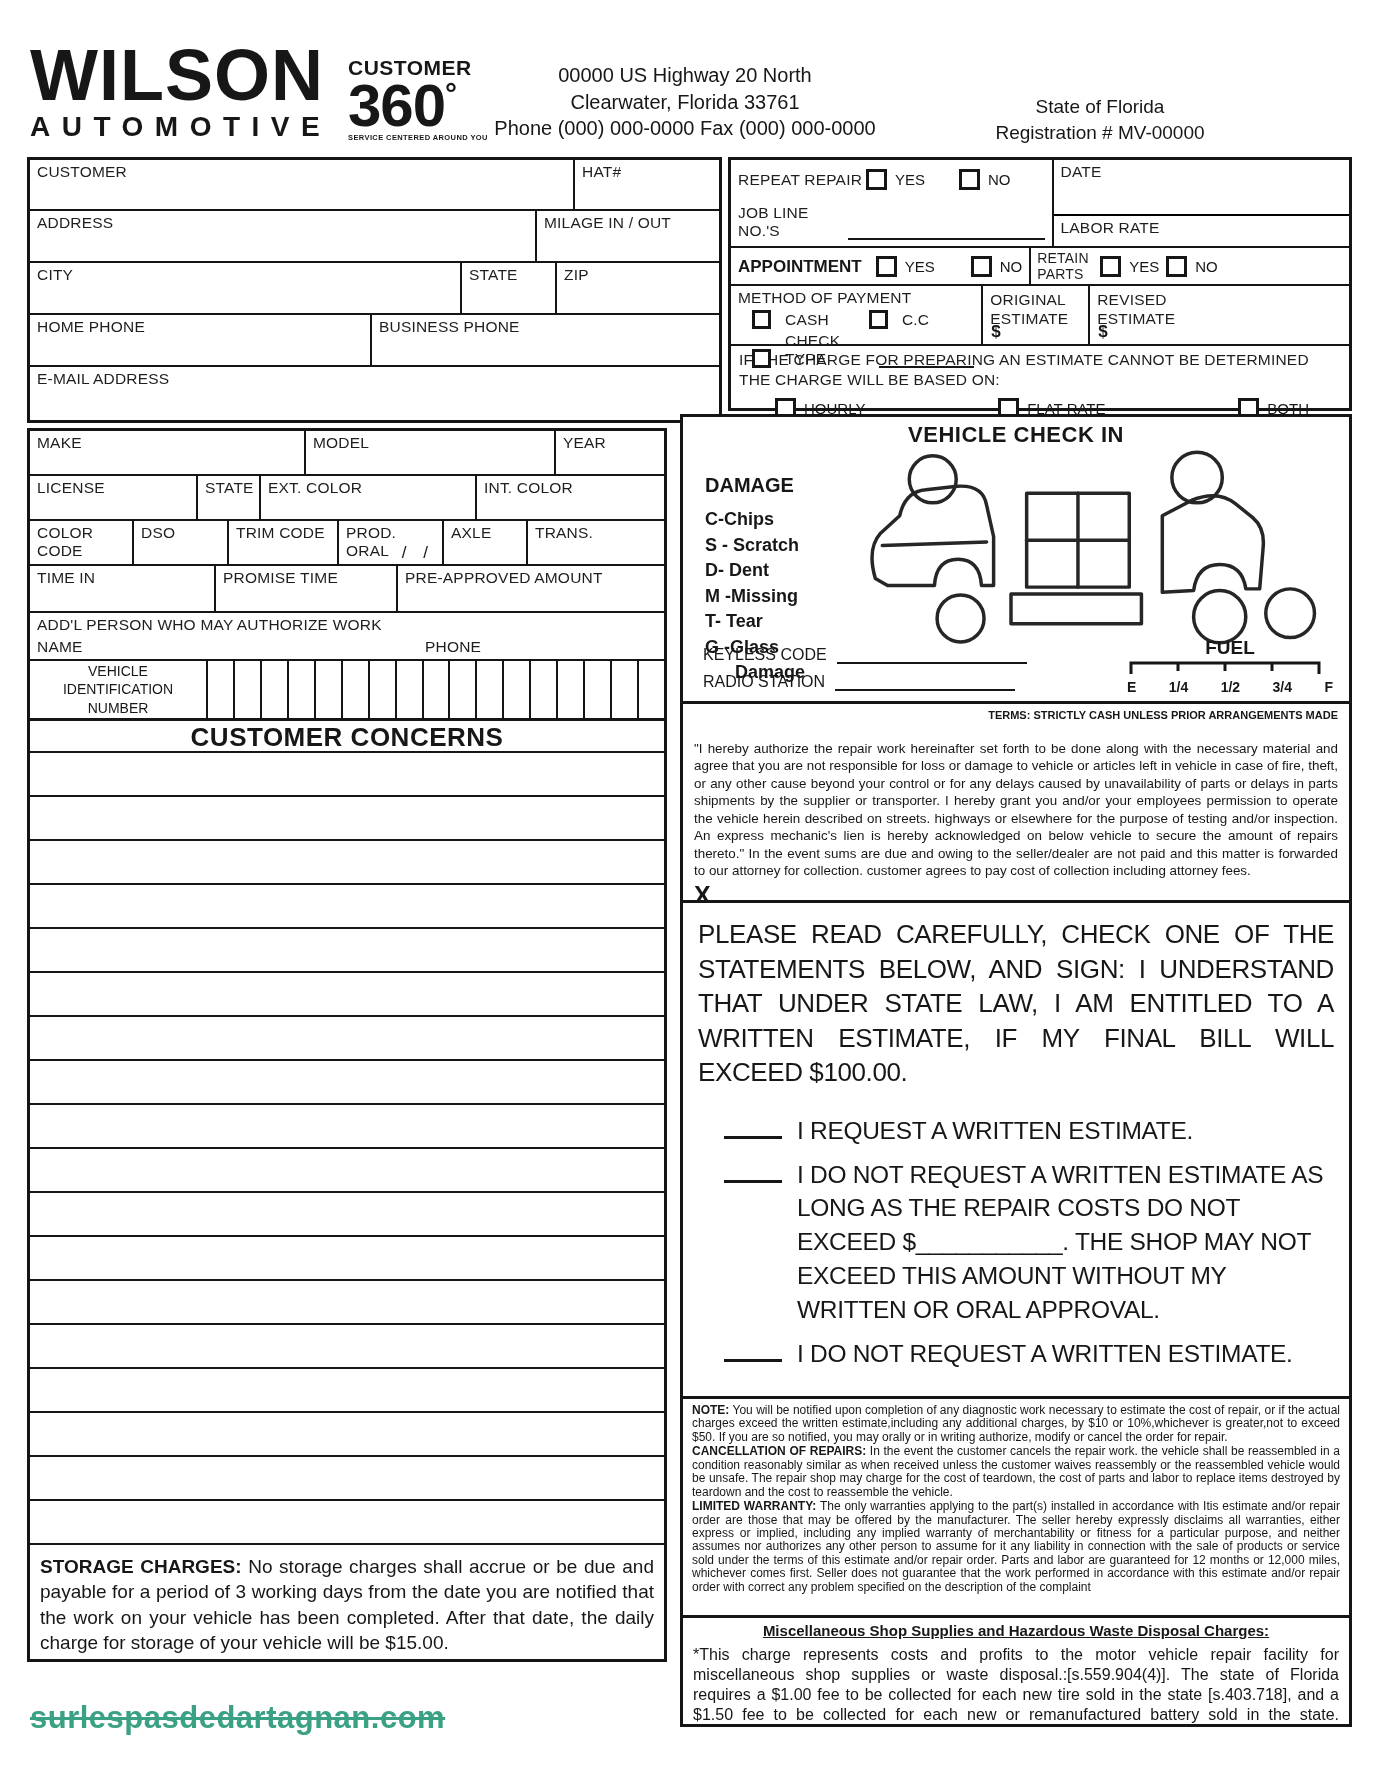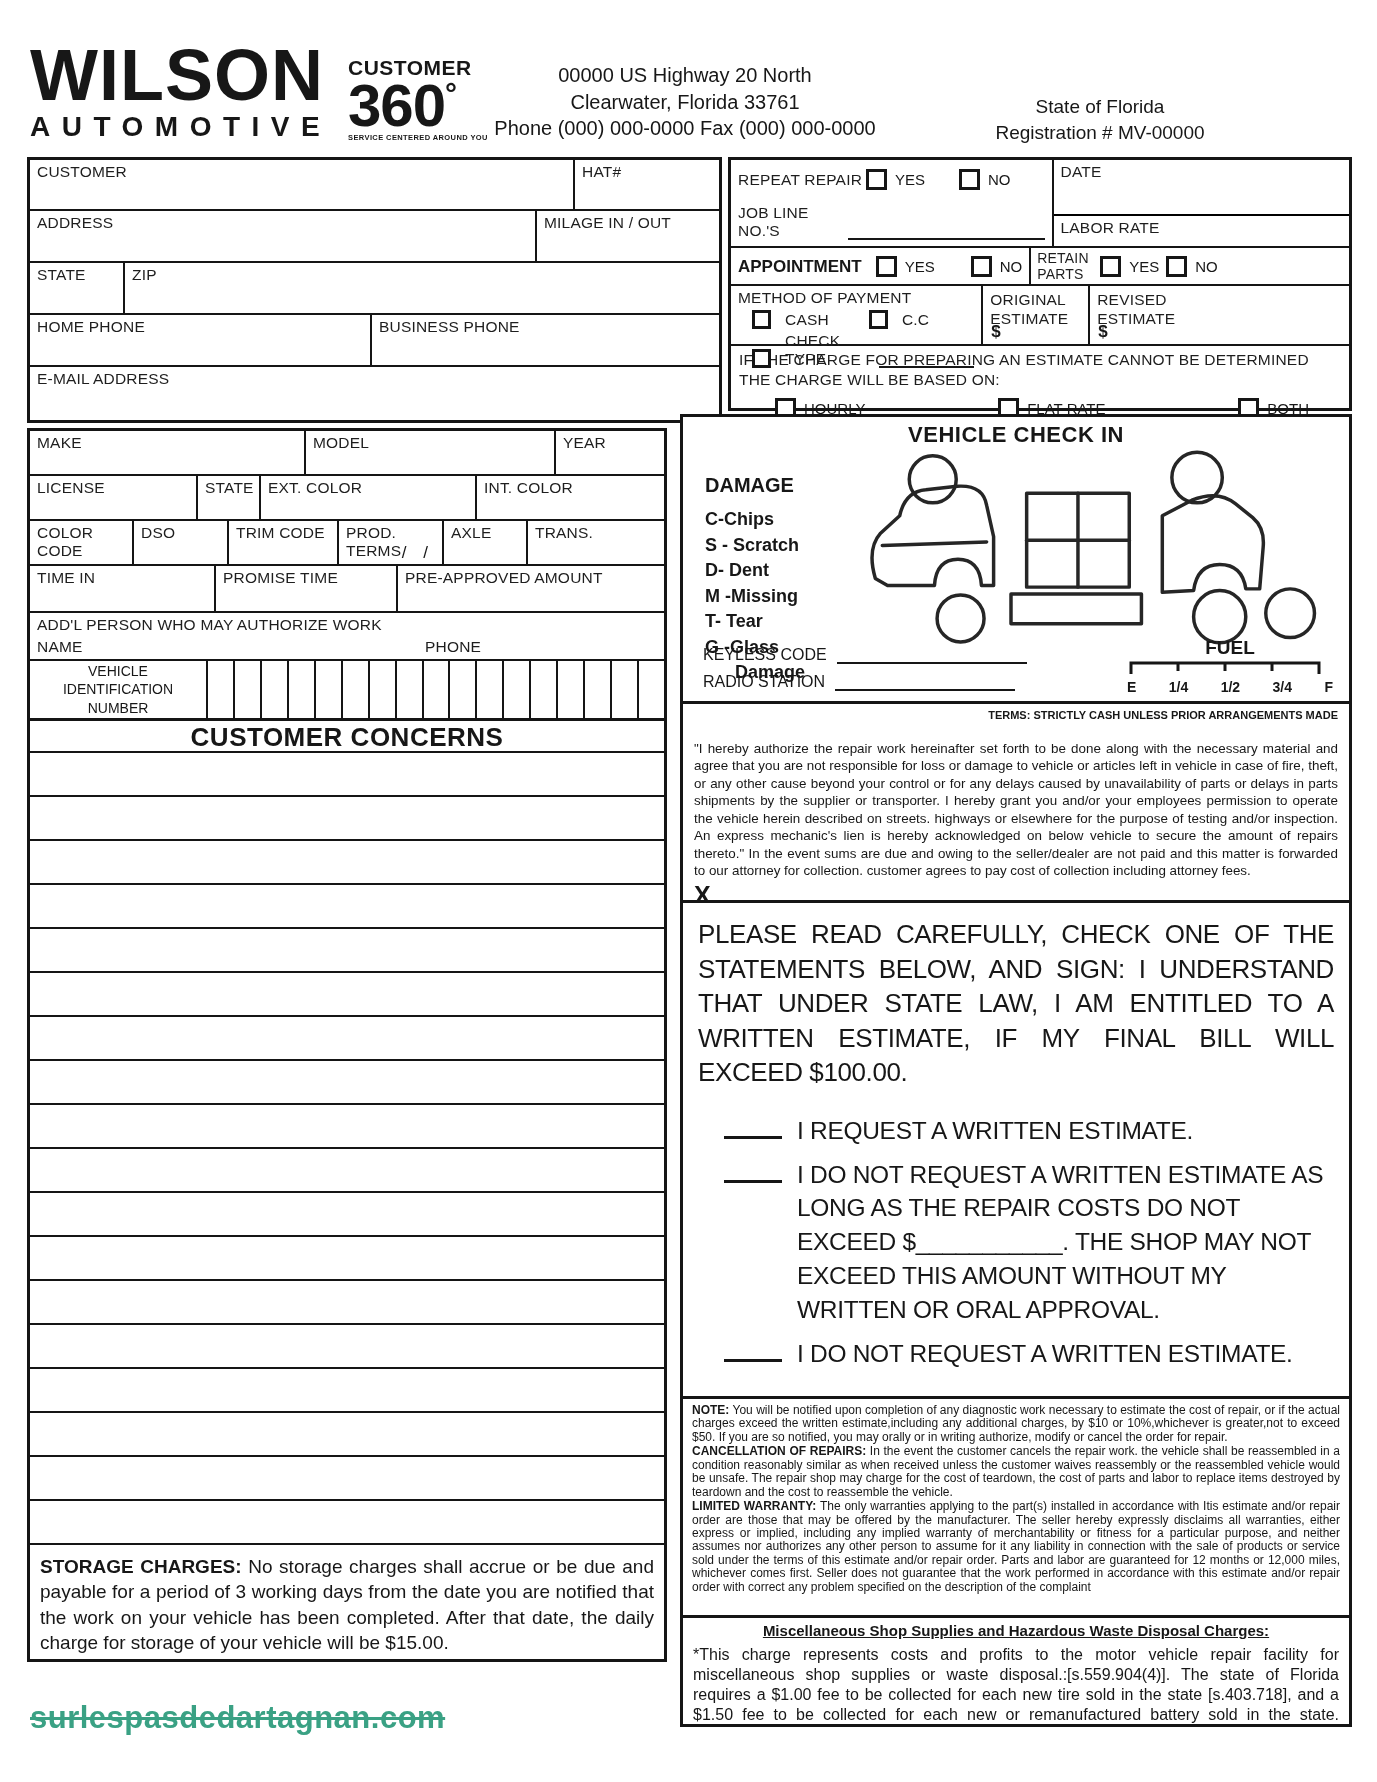--- a/index.html
+++ b/index.html
@@ -160,20 +160,21 @@
   <div class="block" style="left:27px; top:157px; width:695px;">
     <div class="row tl-r1">
       <div class="cell grow"><span class="lbl">CUSTOMER</span></div>
       <div class="cell w-hat"><span class="lbl">HAT#</span></div>
     </div>
     <div class="row tl-r2">
       <div class="cell grow"><span class="lbl">ADDRESS</span></div>
       <div class="cell w-milage"><span class="lbl">MILAGE IN / OUT</span></div>
     </div>
     <div class="row tl-r3">
+      <div class="cell grow"><span class="lbl">CITY</span></div>
       <div class="cell w-state"><span class="lbl">STATE</span></div>
       <div class="cell w-zip"><span class="lbl">ZIP</span></div>
     </div>
     <div class="row tl-r4">
       <div class="cell grow"><span class="lbl">HOME PHONE</span></div>
       <div class="cell w-biz"><span class="lbl">BUSINESS PHONE</span></div>
     </div>
     <div class="row tl-r5">
       <div class="cell grow"><span class="lbl">E-MAIL ADDRESS</span></div>
     </div>
@@ -280,21 +281,21 @@
       <div class="cell w-license"><span class="lbl">LICENSE</span></div>
       <div class="cell w-lstate"><span class="lbl">STATE</span></div>
       <div class="cell grow"><span class="lbl">EXT. COLOR</span></div>
       <div class="cell w-int"><span class="lbl">INT. COLOR</span></div>
     </div>
     <div class="row ll-r">
       <div class="cell w-ccode"><span class="lbl">COLOR CODE</span></div>
       <div class="cell w-dso"><span class="lbl">DSO</span></div>
       <div class="cell w-trim"><span class="lbl">TRIM CODE</span></div>
       <div class="cell w-prod">
-        <span class="lbl">PROD. TERMS</span>
+        <span class="lbl">PROD. ORAL</span>
         <span class="slashes">/    /</span>
       </div>
       <div class="cell w-axle"><span class="lbl">AXLE</span></div>
       <div class="cell grow"><span class="lbl">TRANS.</span></div>
     </div>
     <div class="row ll-time">
       <div class="cell w-time"><span class="lbl">TIME IN</span></div>
       <div class="cell w-promise"><span class="lbl">PROMISE TIME</span></div>
       <div class="cell grow"><span class="lbl">PRE-APPROVED AMOUNT</span></div>
     </div>

